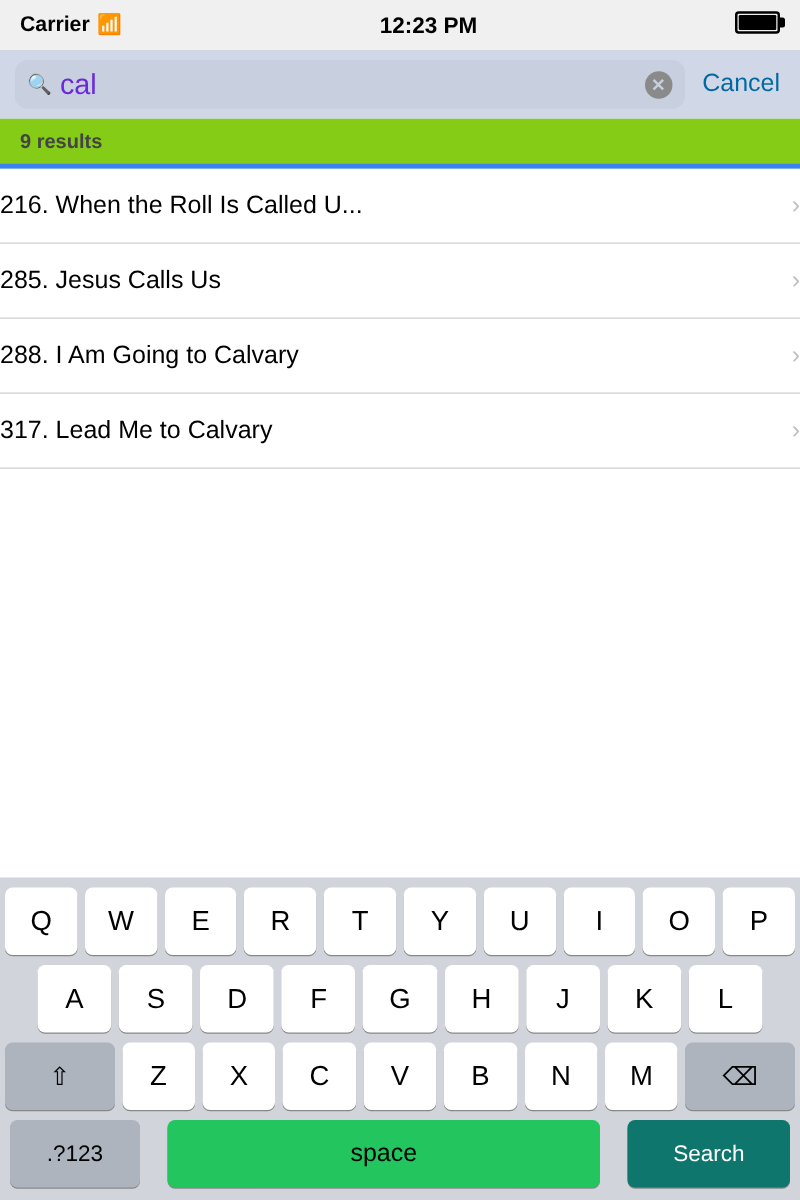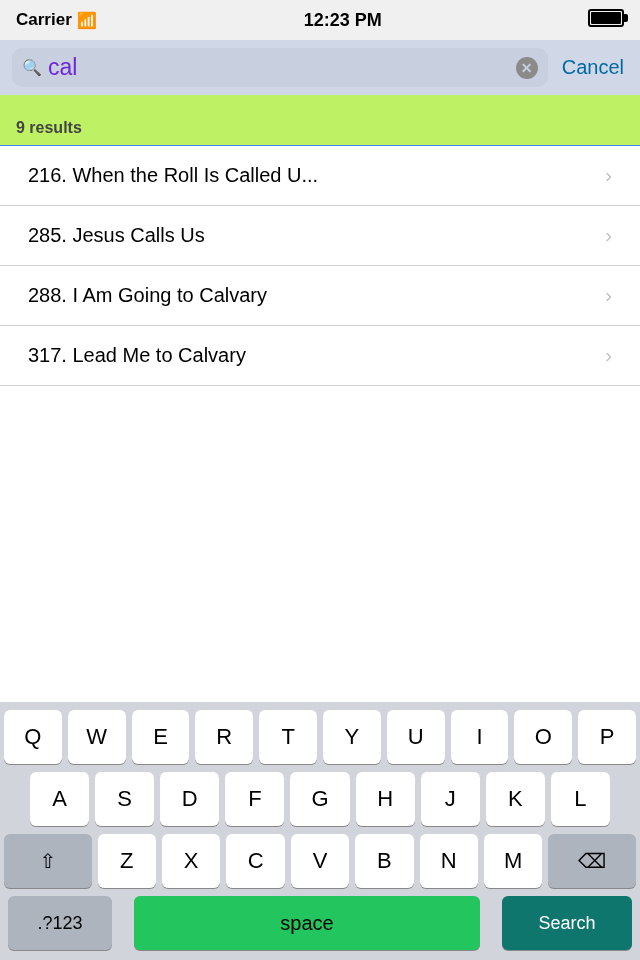--- a/index.html
+++ b/index.html
@@ -116,37 +116,37 @@
       border: none;
       color: #0369a1;
       font-size: 20px;
       cursor: pointer;
       white-space: nowrap;
       padding: 0 4px;
     }
 
     
     .results-count {
-      padding: 24px 16px 8px;
+      padding: 10px 16px 8px;
       font-size: 16px;
       color: #444;
       font-weight: 600;
-      background: #bef264;
-      border-bottom: 1px solid #3b82f6;
+      background: #84cc16;
+      border-bottom: 4px solid #3b82f6;
     }
 
     
     .results-list {
       background: #fff;
     }
     .result-item {
       display: flex;
       align-items: center;
       justify-content: space-between;
-      padding: 0 28px;
+      padding: 0 0;
       height: 60px;
       border-bottom: 1px solid #d0d0d0;
       cursor: pointer;
     }
     .result-text {
       font-size: 20px;
       color: #000;
     }
     .chevron-icon {
       color: #c0c0c0;

